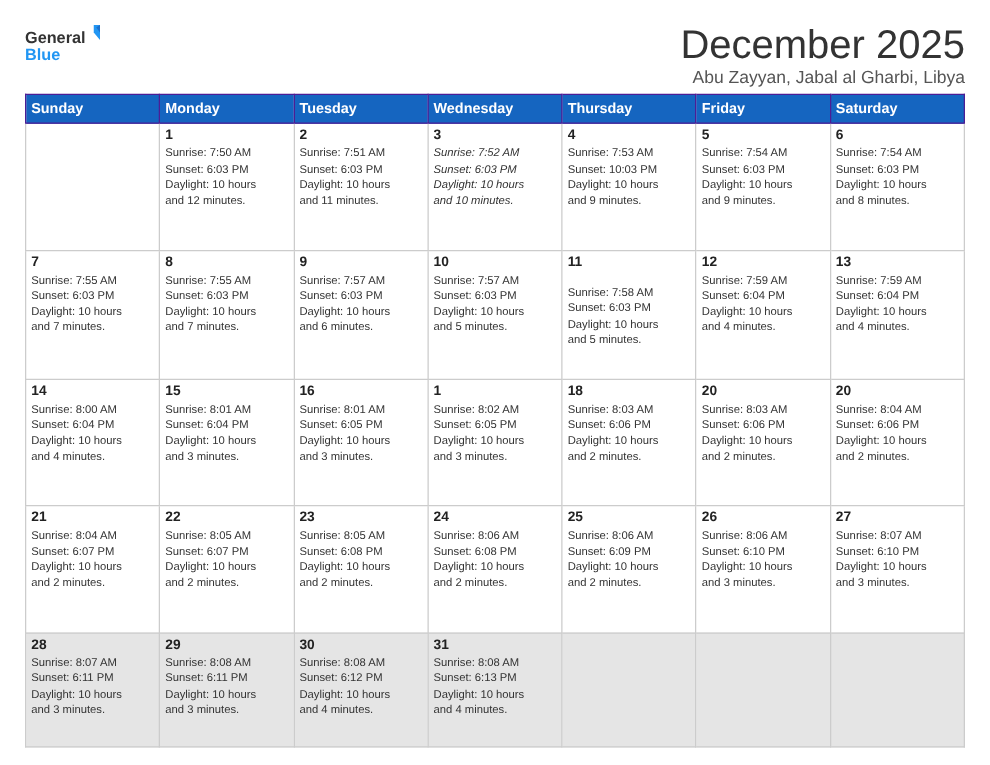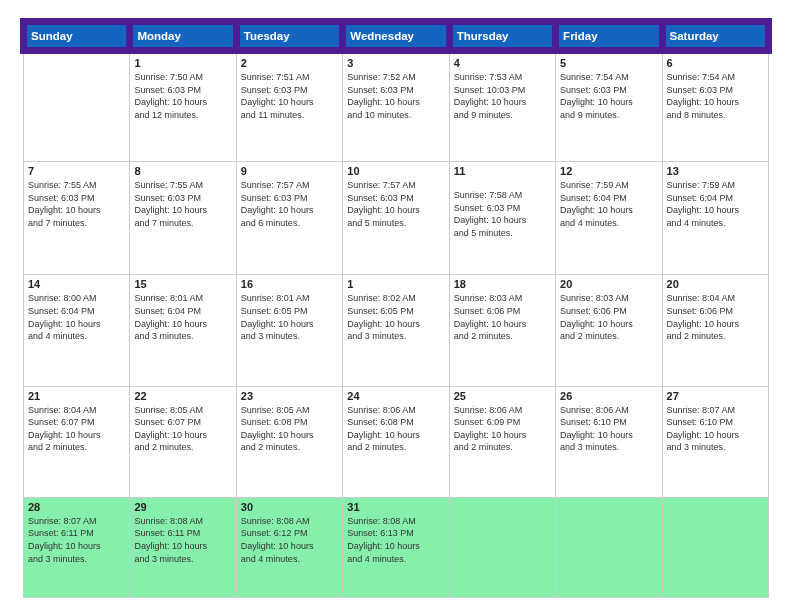--- a/index.html
+++ b/index.html
@@ -48,21 +48,21 @@
       width: 100%;
       table-layout: fixed;
     }
     .calendar th {
       background: #1565C0;
       color: #fff;
       font-size: 11.5px;
       font-weight: bold;
       padding: 5px 4px;
       text-align: left;
-      border: 7px solid #4c1d95;
+      border: 1px solid #4c1d95;
     }
     .calendar td {
       border: 1px solid #ccc;
       vertical-align: top;
       padding: 3px 4px;
       font-size: 9.5px;
       color: #333;
       height: 80px;
     }
     .calendar tr:last-child td {
@@ -74,27 +74,41 @@
       color: #222;
       display: block;
       margin-bottom: 2px;
     }
     .cell-text {
       font-size: 9px;
       color: #333;
       line-height: 1.4;
     }
     .empty-row td {
-      background: #86efac;
+      background: #e5e5e5;
     }
   </style>
 </head>
 <body>
 
 <div class="page">
+  <div class="header">
+    <div class="logo">
+    <svg width="60" height="38" viewBox="0 0 60 38" xmlns="http://www.w3.org/2000/svg">
+      <text x="0" y="16" font-size="13" font-weight="bold" font-family="Arial,sans-serif" fill="#333">General</text>
+      <text x="0" y="30" font-size="13" font-weight="bold" font-family="Arial,sans-serif" fill="#2196F3">Blue</text>
+      <polygon points="55,2 60,2 60,14 55,8" fill="#2196F3"></polygon>
+      <polygon points="57,4 60,2 60,8" fill="#1a6fcc"></polygon>
+    </svg>
+  </div>
+    <div class="title-block">
+      <div class="month-title">December 2025</div>
+      <div class="location">Abu Zayyan, Jabal al Gharbi, Libya</div>
+    </div>
+  </div>
 
   <table class="calendar">
     <thead>
       <tr>
       <th>Sunday</th>
           <th>Monday</th>
           <th>Tuesday</th>
           <th>Wednesday</th>
           <th>Thursday</th>
           <th>Friday</th>
@@ -113,21 +127,21 @@
           </td>
           <td>
             <span class="day-num">2</span>
             <div class="cell-text" style="white-space: pre-line;">Sunrise: 7:51 AM
 Sunset: 6:03 PM
 Daylight: 10 hours
 and 11 minutes.</div>
           </td>
           <td>
             <span class="day-num">3</span>
-            <div class="cell-text" style="white-space: pre-line;">Sunrise: 7:52 AM
+            <div class="cell-text" style="white-space: pre-line; font-style: italic;">Sunrise: 7:52 AM
 Sunset: 6:03 PM
 Daylight: 10 hours
 and 10 minutes.</div>
           </td>
           <td>
             <span class="day-num">4</span>
             <div class="cell-text" style="white-space: pre-line;">Sunrise: 7:53 AM
 Sunset: 10:03 PM
 Daylight: 10 hours
 and 9 minutes.</div>

